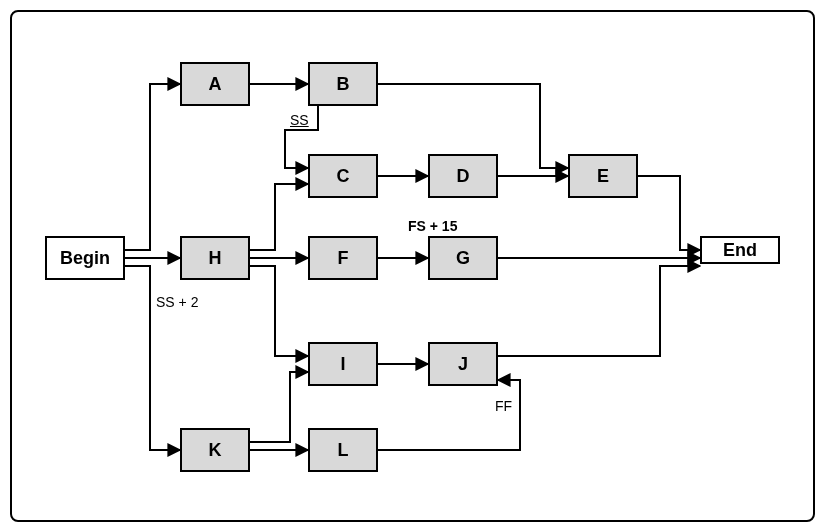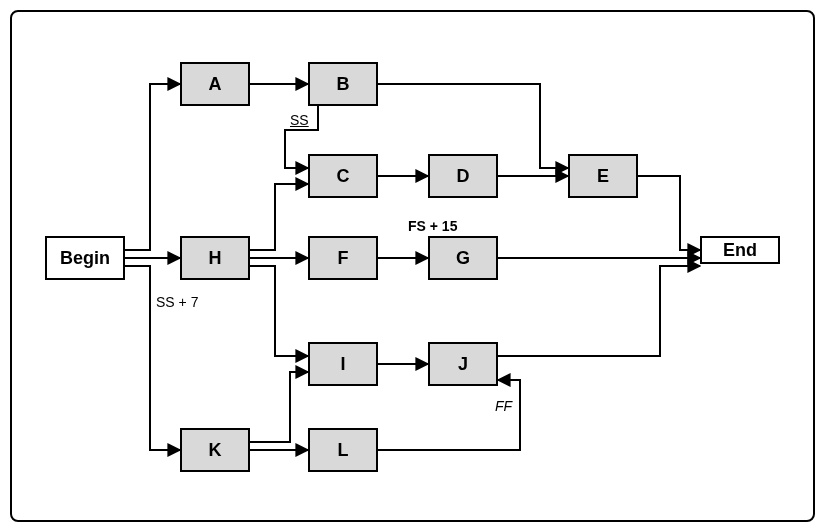--- a/index.html
+++ b/index.html
@@ -93,22 +93,22 @@
   </div>
 <div class="node" style="left:180px; top:428px; width:70px; height:44px;">
     <span>K</span>
   </div>
 <div class="node" style="left:308px; top:428px; width:70px; height:44px;">
     <span>L</span>
   </div>
 
 <div class="edge-label" style="left:290px; top:112px;text-decoration:underline;">SS</div>
 <div class="edge-label" style="left:408px; top:218px;font-weight:bold;">FS + 15</div>
-<div class="edge-label" style="left:156px; top:294px;">SS + 7</div>
-<div class="edge-label" style="left:495px; top:398px;font-style:italic;">FF</div>
+<div class="edge-label" style="left:156px; top:294px;">SS + 2</div>
+<div class="edge-label" style="left:495px; top:398px;">FF</div>
 
 <svg class="edges">
   <defs>
     <marker id="arrow" viewBox="0 0 10 10" refX="9" refY="5" markerWidth="7" markerHeight="7" orient="auto-start-reverse">
       <path d="M 0 0 L 10 5 L 0 10 z" fill="#000"></path>
     </marker>
   </defs>
   <g stroke="#000" stroke-width="2" fill="none" marker-end="url(#arrow)">
 
     <path d="M125 258 L180 258"></path>

